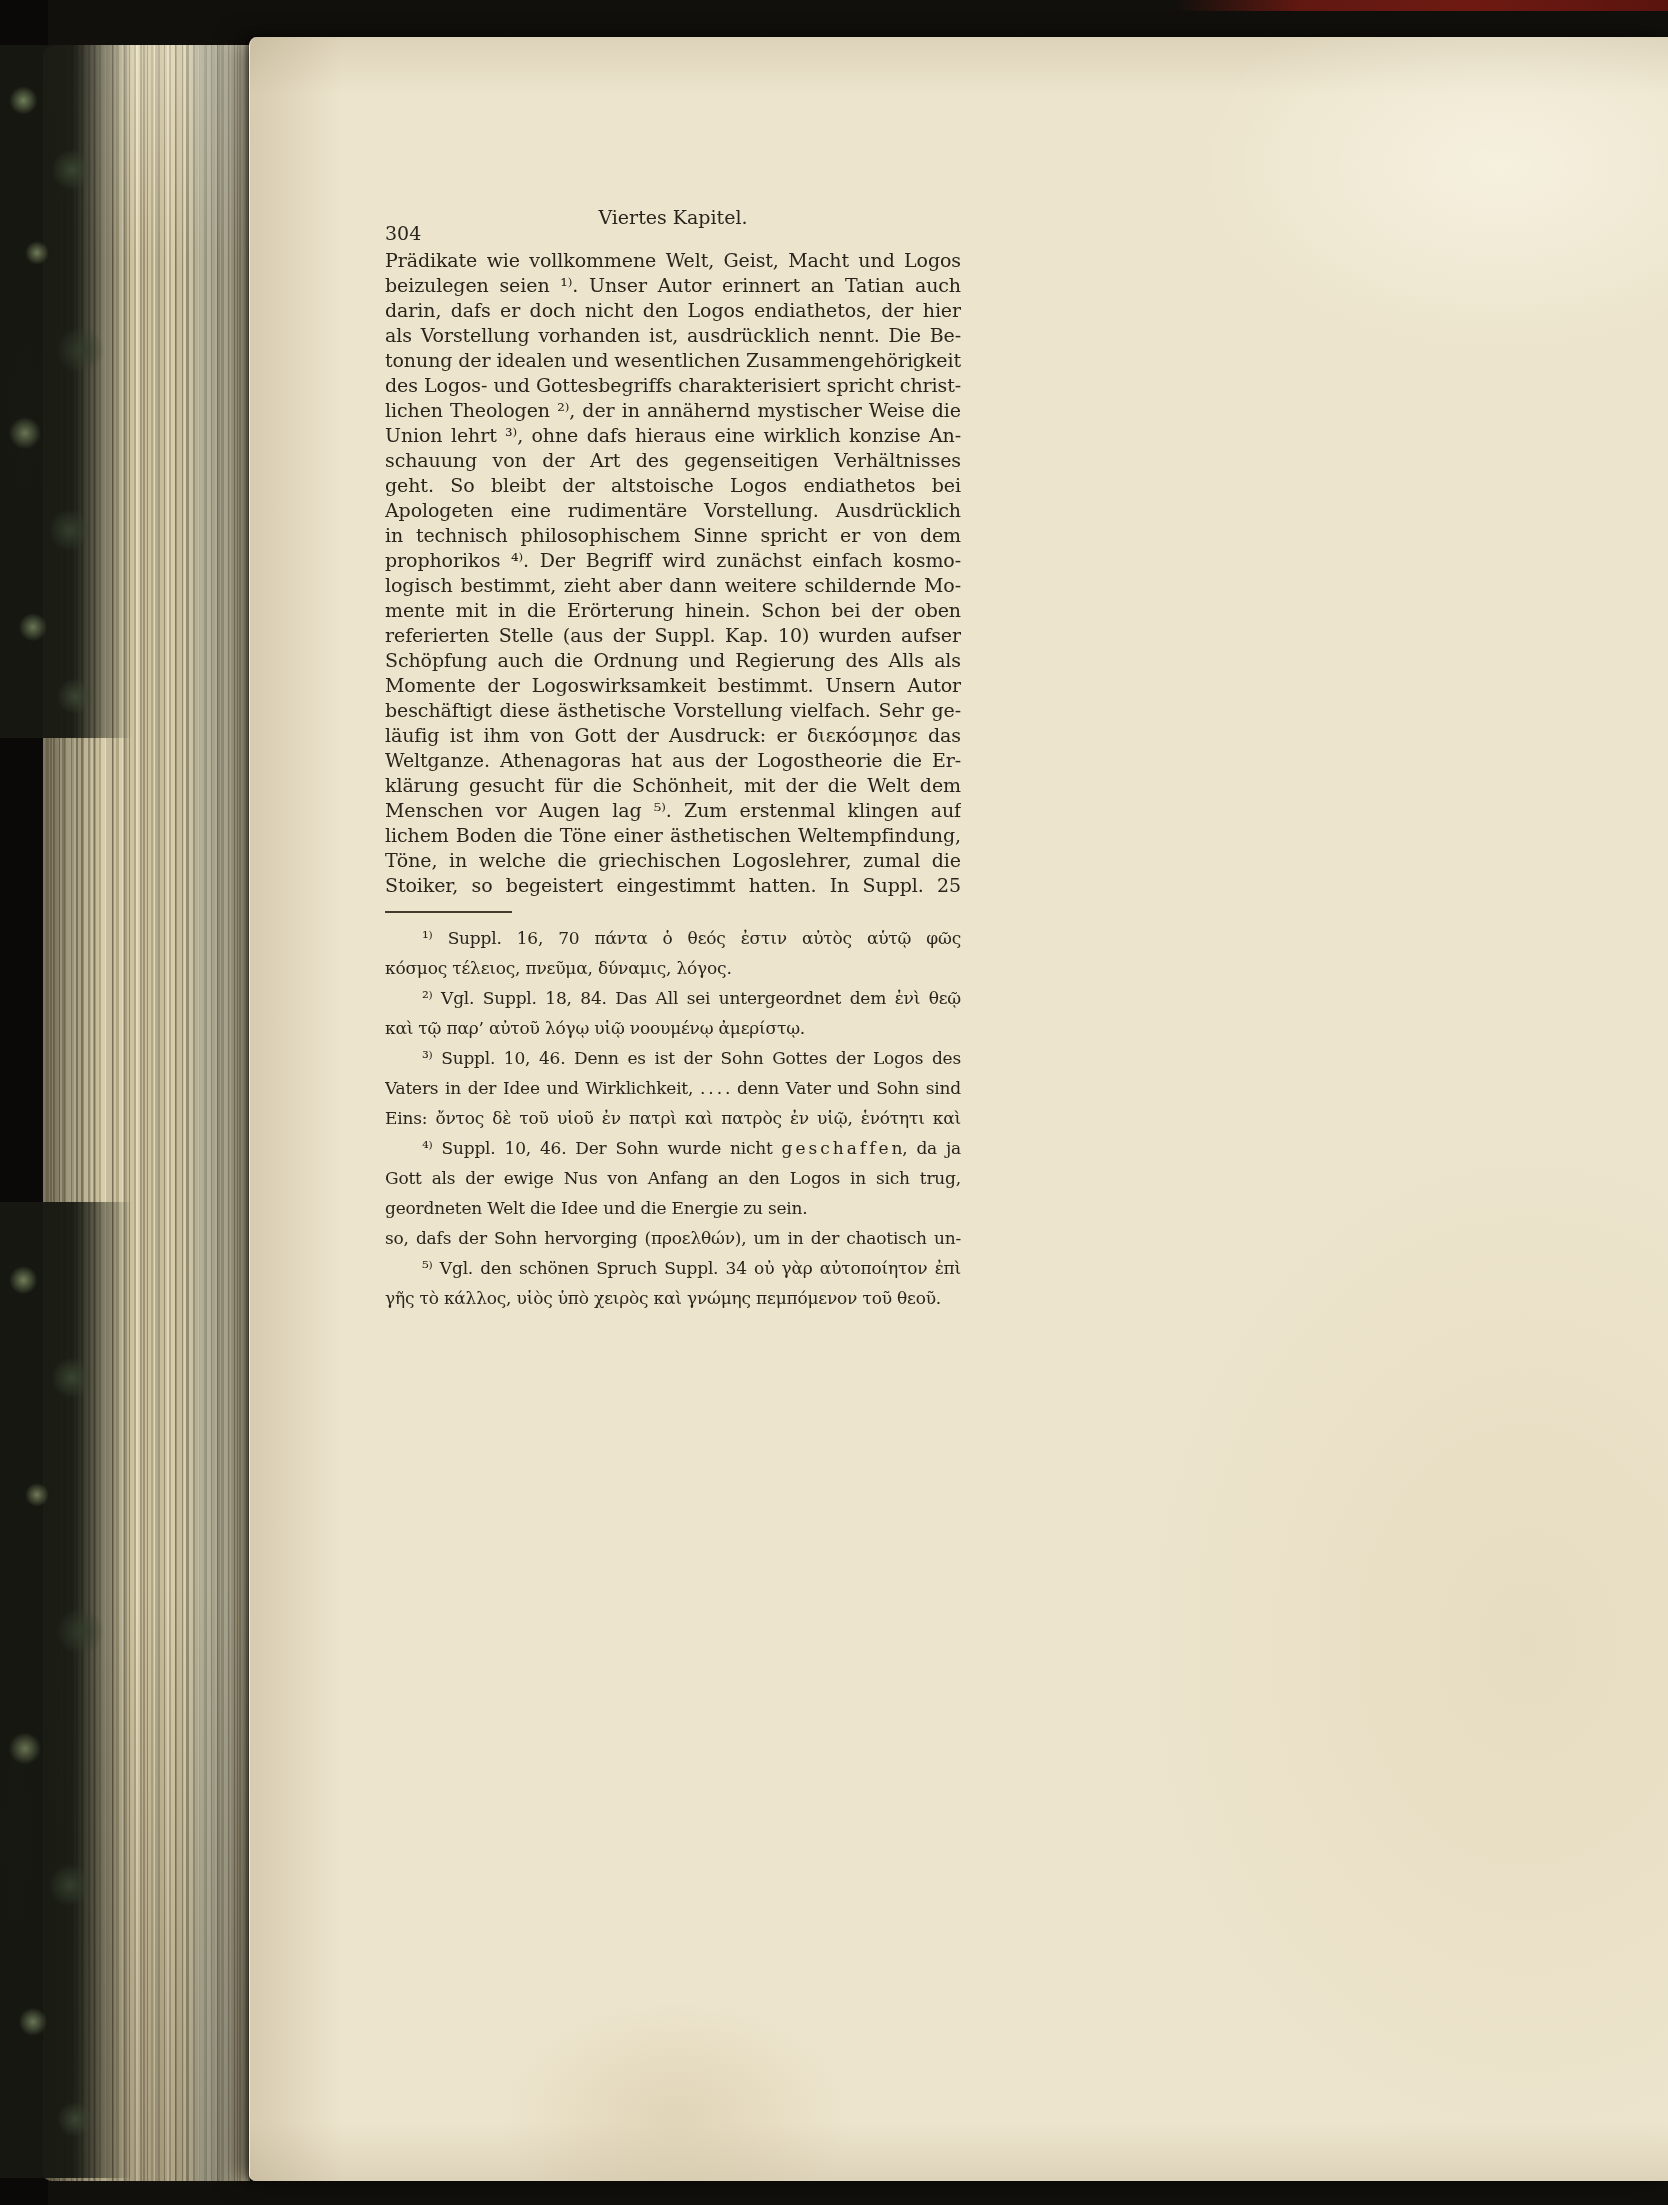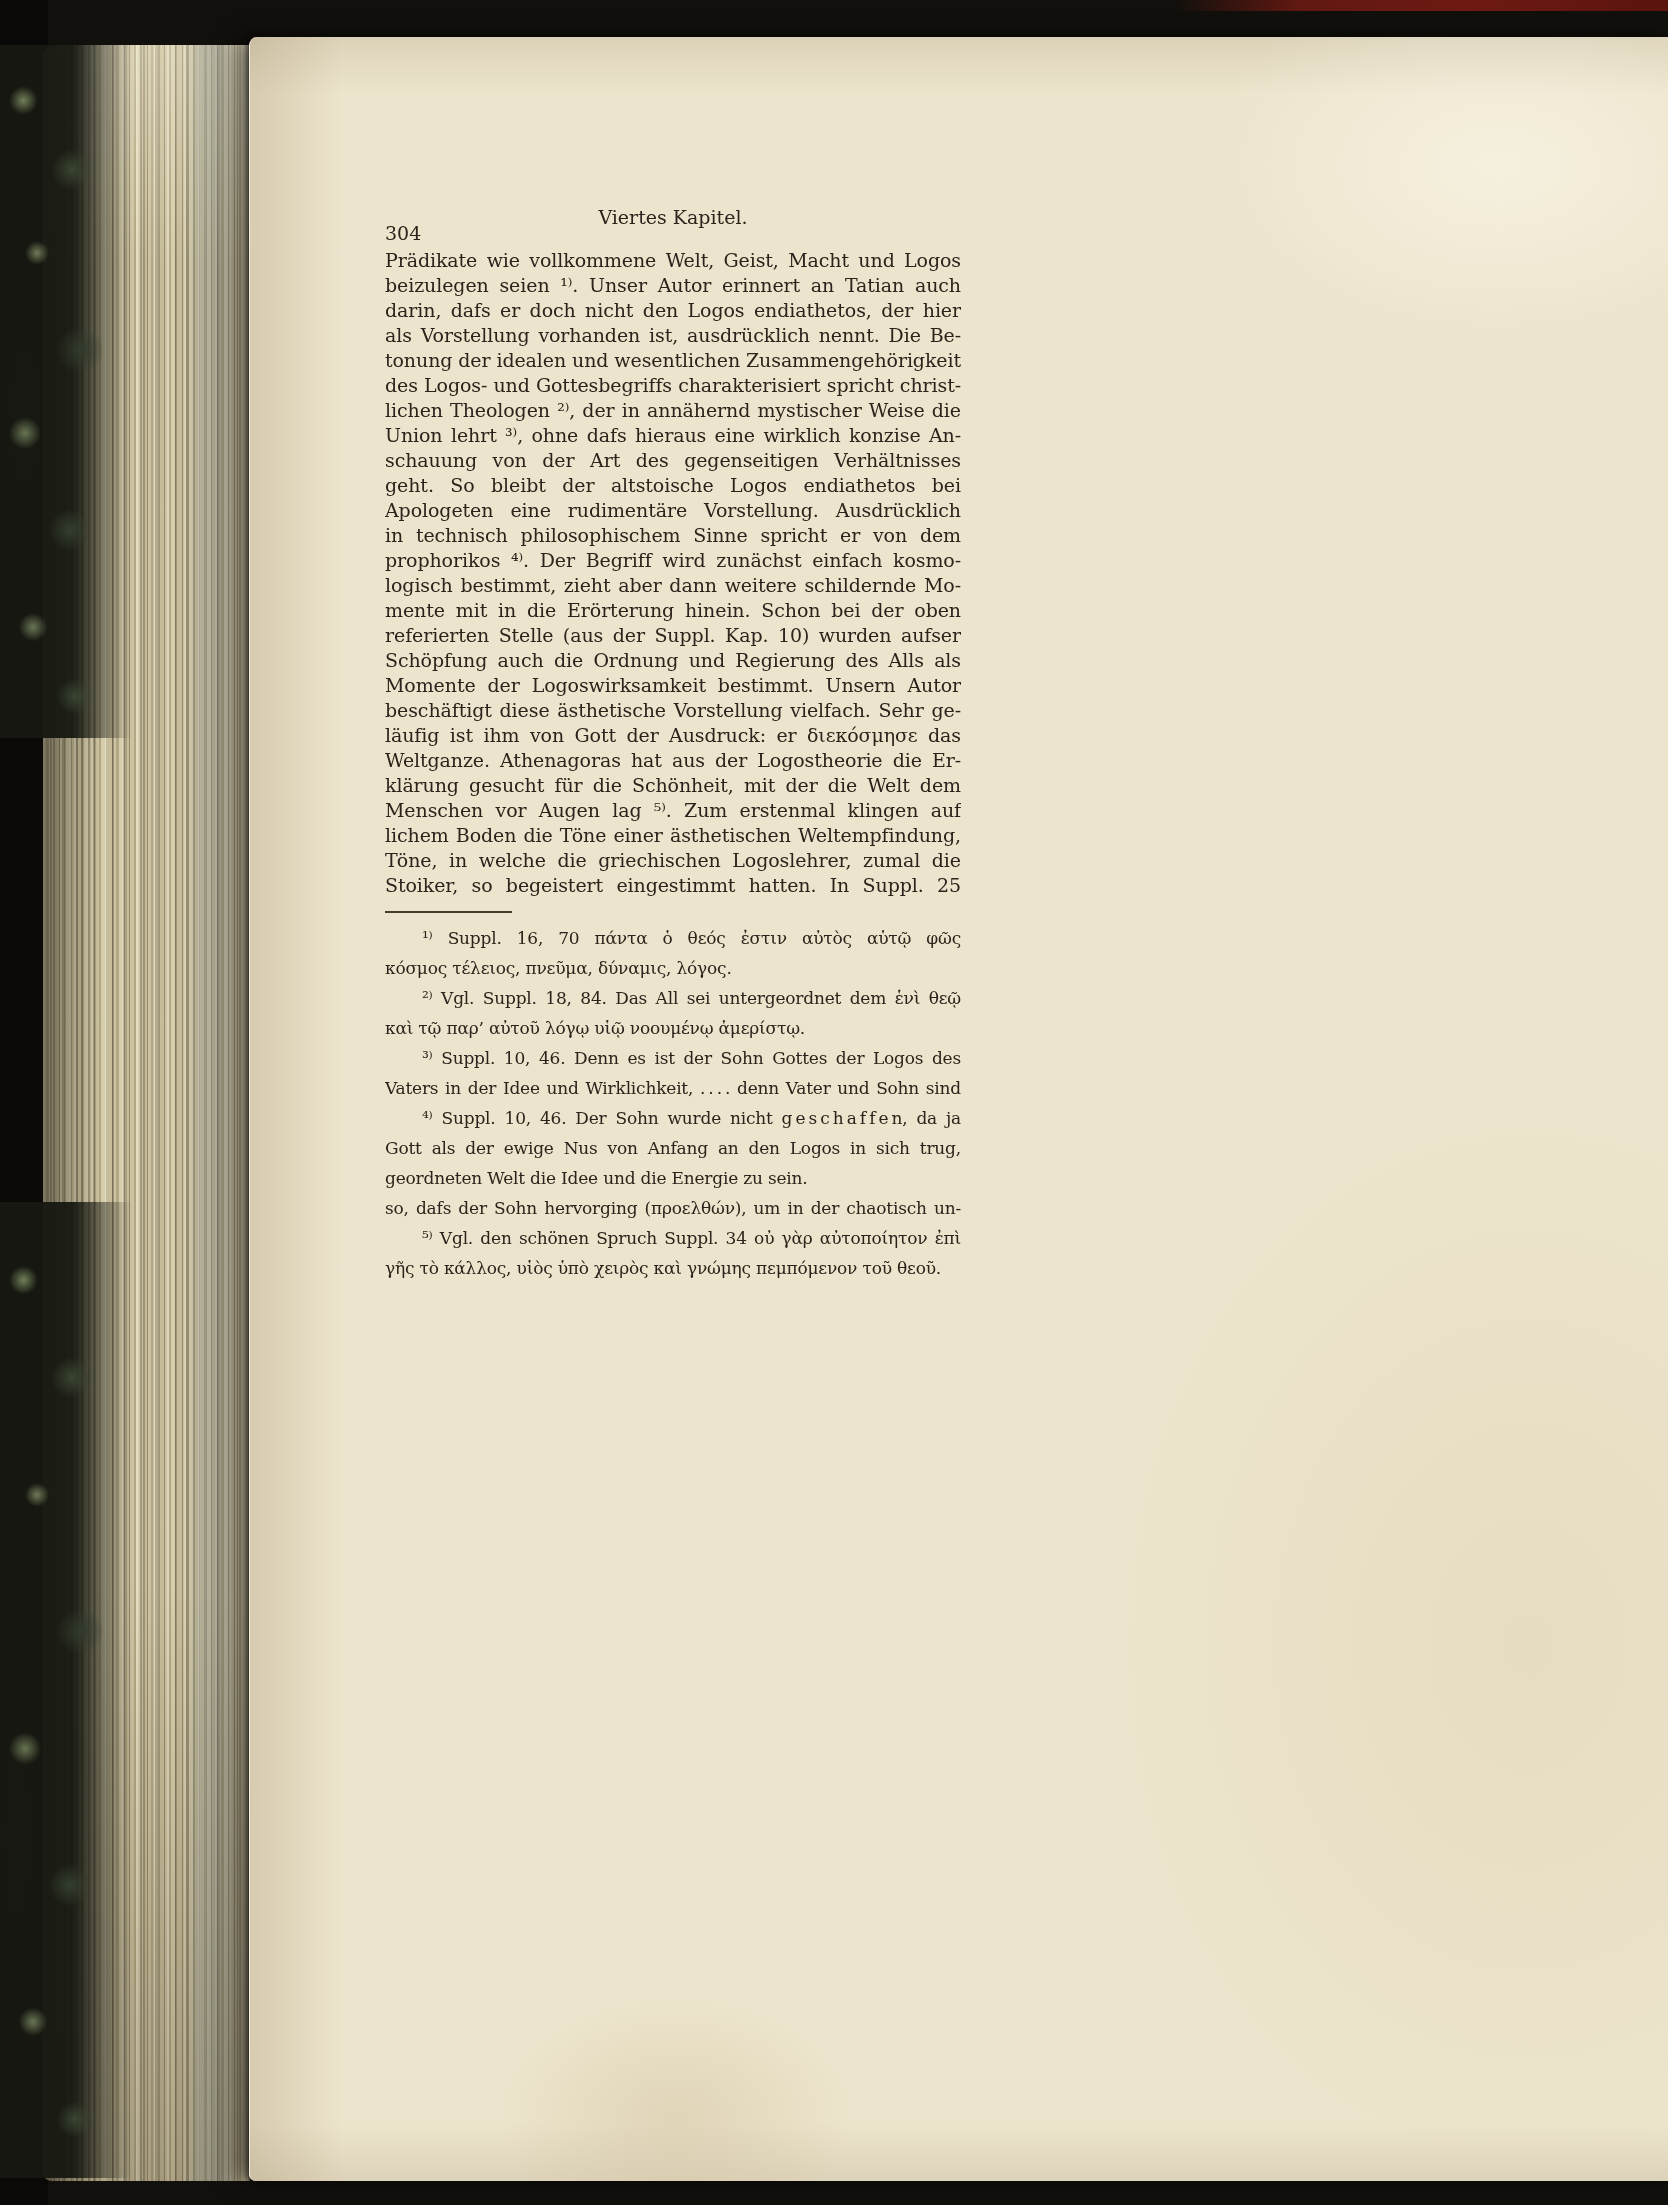--- a/index.html
+++ b/index.html
@@ -134,20 +134,21 @@
           <div class="fline fn-first">¹⁾ Suppl. 16, 70 πάντα ὁ θεός ἐστιν αὐτὸς αὑτῷ φῶς ἀπρόσιτον,</div>
           <div class="fline fn-last">κόσμος τέλειος, πνεῦμα, δύναμις, λόγος.</div>
         </div>
         <div class="fn">
           <div class="fline fn-first">²⁾ Vgl. Suppl. 18, 84. Das All sei untergeordnet dem ἑνὶ θεῷ</div>
           <div class="fline fn-last">καὶ τῷ παρ’ αὐτοῦ λόγῳ υἱῷ νοουμένῳ ἀμερίστῳ.</div>
         </div>
         <div class="fn">
           <div class="fline fn-first">³⁾ Suppl. 10, 46. Denn es ist der Sohn Gottes der Logos des</div>
           <div class="fline">Vaters in der Idee und Wirklichkeit, . . . . denn Vater und Sohn sind</div>
+          <div class="fline">Eins: ὄντος δὲ τοῦ υἱοῦ ἐν πατρὶ καὶ πατρὸς ἐν υἱῷ, ἑνότητι καὶ</div>
         </div>
         <div class="fn">
           <div class="fline fn-first">⁴⁾ Suppl. 10, 46. Der Sohn wurde nicht g e s c h a f f e n, da ja</div>
           <div class="fline">Gott als der ewige Nus von Anfang an den Logos in sich trug, sondern</div>
           <div class="fline fn-last">geordneten Welt die Idee und die Energie zu sein.</div>
           <div class="fline">so, dafs der Sohn hervorging (προελθών), um in der chaotisch un-</div>
         </div>
         <div class="fn">
           <div class="fline fn-first">⁵⁾ Vgl. den schönen Spruch Suppl. 34 οὐ γὰρ αὐτοποίητον ἐπὶ</div>
           <div class="fline fn-last">γῆς τὸ κάλλος, υἱὸς ὑπὸ χειρὸς καὶ γνώμης πεμπόμενον τοῦ θεοῦ.</div>

